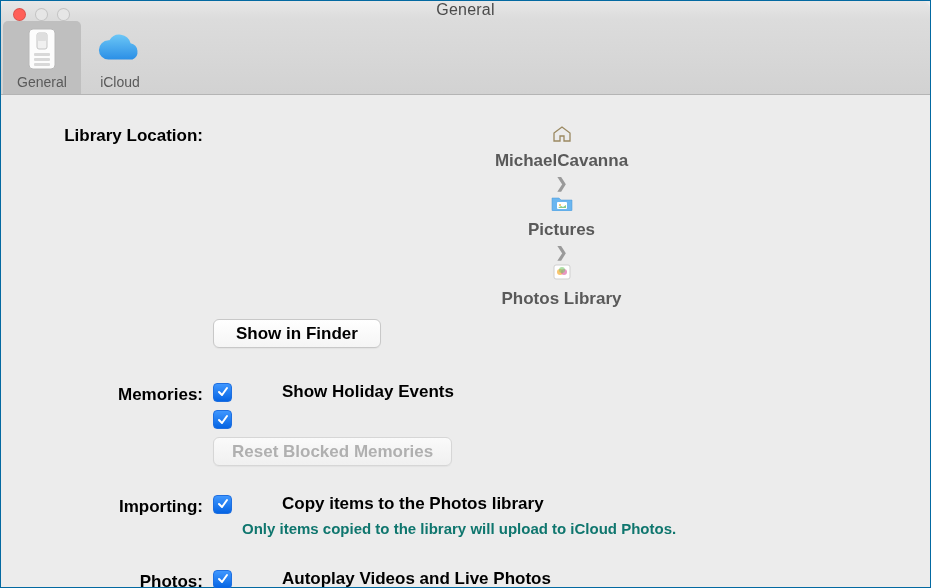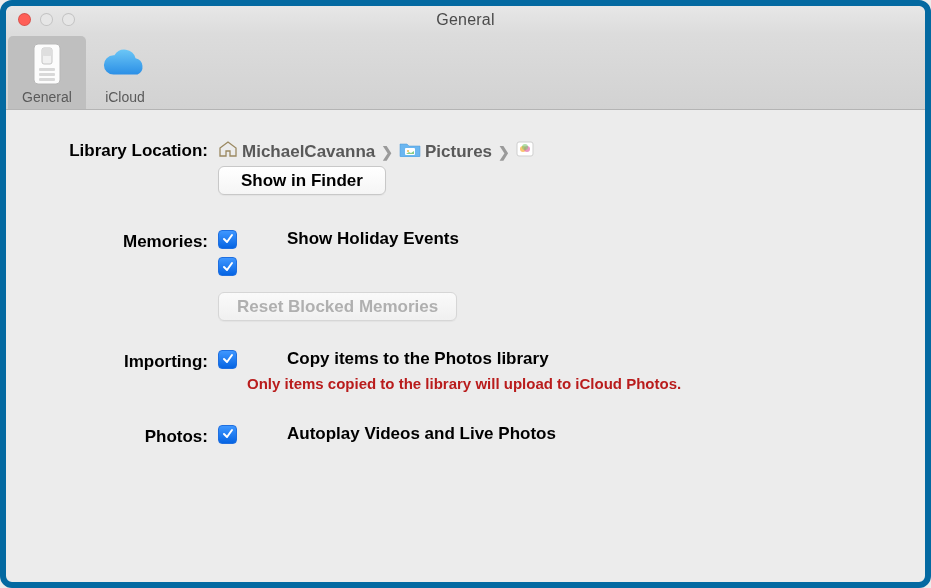--- a/index.html
+++ b/index.html
@@ -6,22 +6,22 @@
   html, body { width: 931px; height: 588px; overflow: hidden; }
   body {
     font-family: -apple-system, "Helvetica Neue", Helvetica, Arial, sans-serif;
     font-size: 17px;
     color: #000;
     background: #ececec;
   }
   .window {
     width: 931px; height: 588px;
     background: #ececec;
-    border: 6px solid #0369a1;
-    border-radius: 12px;
+    border: 1px solid #0369a1;
+    border-radius: 0;
     display: flex;
     flex-direction: column;
     position: relative;
   }
   .titlebar {
     height: 28px;
     display: flex;
     align-items: center;
     position: relative;
     background: linear-gradient(#e7e7e7, #dcdcdc);
@@ -77,25 +77,26 @@
     padding-top: 3px;
     font-size: 17px;
     color: #000;
   }
   .field-col { flex: 1; }
 
   .breadcrumb {
     display: flex; align-items: center; gap: 4px;
     font-size: 17px; color: #595959;
     padding-top: 3px;
+    flex-direction: column;
   }
   .breadcrumb svg { flex-shrink: 0; }
   .bc-sep { color: #9a9a9a; padding: 0 2px; font-size: 14px; }
 
-  .button-row { display: flex; gap: 12px; margin-top: 4px; margin-bottom: 18px; }
+  .button-row { display: flex; gap: 12px; margin-top: 10px; margin-bottom: 18px; }
   .mac-button {
     height: 29px;
     padding: 0 22px;
     border: 1px solid #c8c8c8;
     border-radius: 6px;
     background: linear-gradient(#ffffff, #f5f5f5);
     font-size: 17px;
     color: #000;
     box-shadow: 0 1px 1px rgba(0,0,0,0.04);
     display: inline-flex; align-items: center; justify-content: center;
@@ -109,21 +110,21 @@
     display: inline-flex; align-items: center; justify-content: center;
     border: 1px solid #c6c6c6; background: #fff;
   }
   .mac-checkbox.checked {
     background: linear-gradient(#3f97ff, #0564e3);
     border-color: #1f6fe0;
   }
   .mac-checkbox.checked svg { display: block; }
   .mac-checkbox svg { display: none; }
   .check-label { font-size: 17px; margin-left: 40px; }
-  .helper { font-size: 15px; color: #b91c1c; margin-left: 29px; margin-top: -2px; margin-bottom: 6px; }
+  .helper { font-size: 15px; color: #0f766e; margin-left: 29px; margin-top: -2px; margin-bottom: 6px; }
 
   .section-gap { height: 22px; }
   .small-gap { height: 10px; }
 </style>
 </head>
 <body>
 
 <div class="window">
 
   <div class="titlebar">
@@ -189,20 +190,21 @@
           <span>Pictures</span>
           <span class="bc-sep">❯</span>
           <span>
             <svg width="18" height="16" viewBox="0 0 18 16">
                 <rect x="1" y="1" width="16" height="14" rx="2" fill="#fff" stroke="#cfcfcf"></rect>
                 <circle cx="7" cy="8" r="3" fill="#f8b64c" opacity="0.8"></circle>
                 <circle cx="11" cy="8" r="3" fill="#e06aa8" opacity="0.7"></circle>
                 <circle cx="9" cy="6" r="3" fill="#7bc96f" opacity="0.6"></circle>
               </svg>
           </span>
+          <span>Photos Library</span>
         </div>
         <div class="button-row">
           <div class="mac-button">Show in Finder</div>
         </div>
       </div>
     </div>
 
     <div class="small-gap"></div>
 
     <div class="row">
@@ -216,21 +218,21 @@
           </span>
           <span class="check-label">Show Holiday Events</span>
         </div>
         <div class="check-row">
           <span class="mac-checkbox checked">
             <svg width="12" height="12" viewBox="0 0 12 12">
                 <path d="M2 6 l3 3 5-7" stroke="#fff" stroke-width="2" fill="none" stroke-linecap="round" stroke-linejoin="round"></path>
               </svg>
           </span>
         </div>
-        <div style="margin-top:16px;">
+        <div style="margin-top:8px;">
           <div class="mac-button disabled" style="padding:0 18px;">Reset Blocked Memories</div>
         </div>
       </div>
     </div>
 
     <div class="section-gap"></div>
 
     <div class="row">
       <div class="label-col">Importing:</div>
       <div class="field-col">

